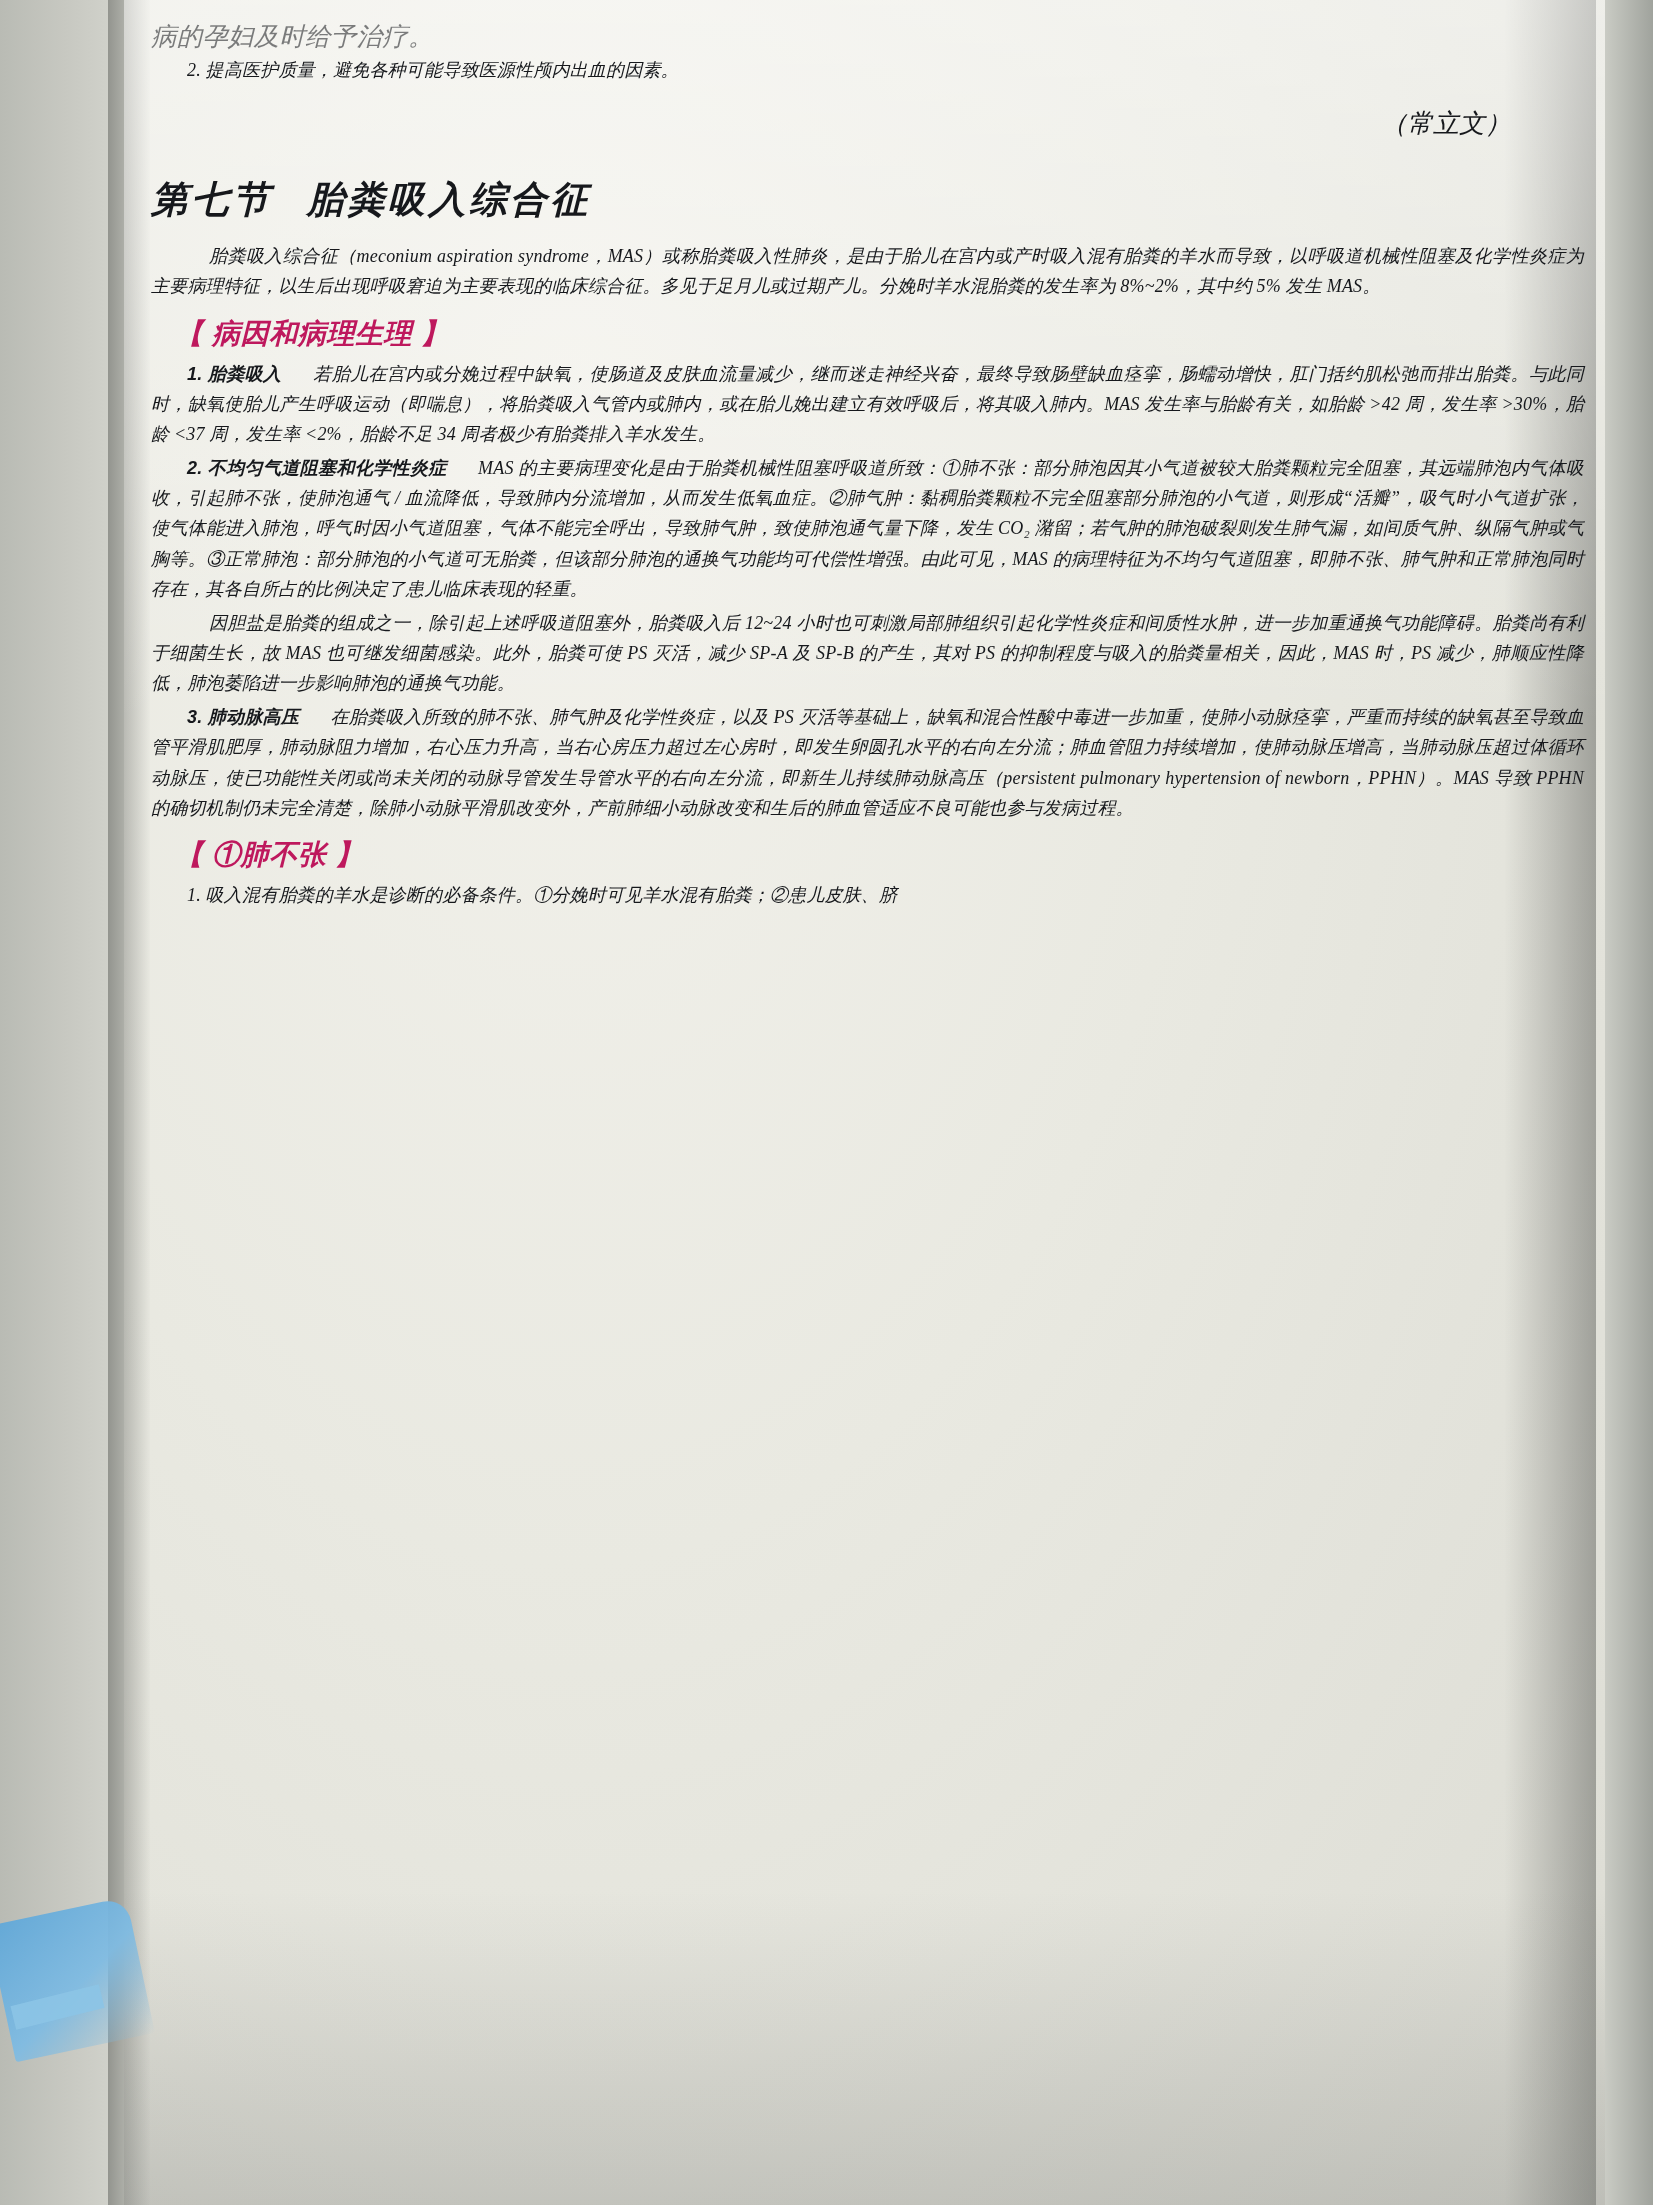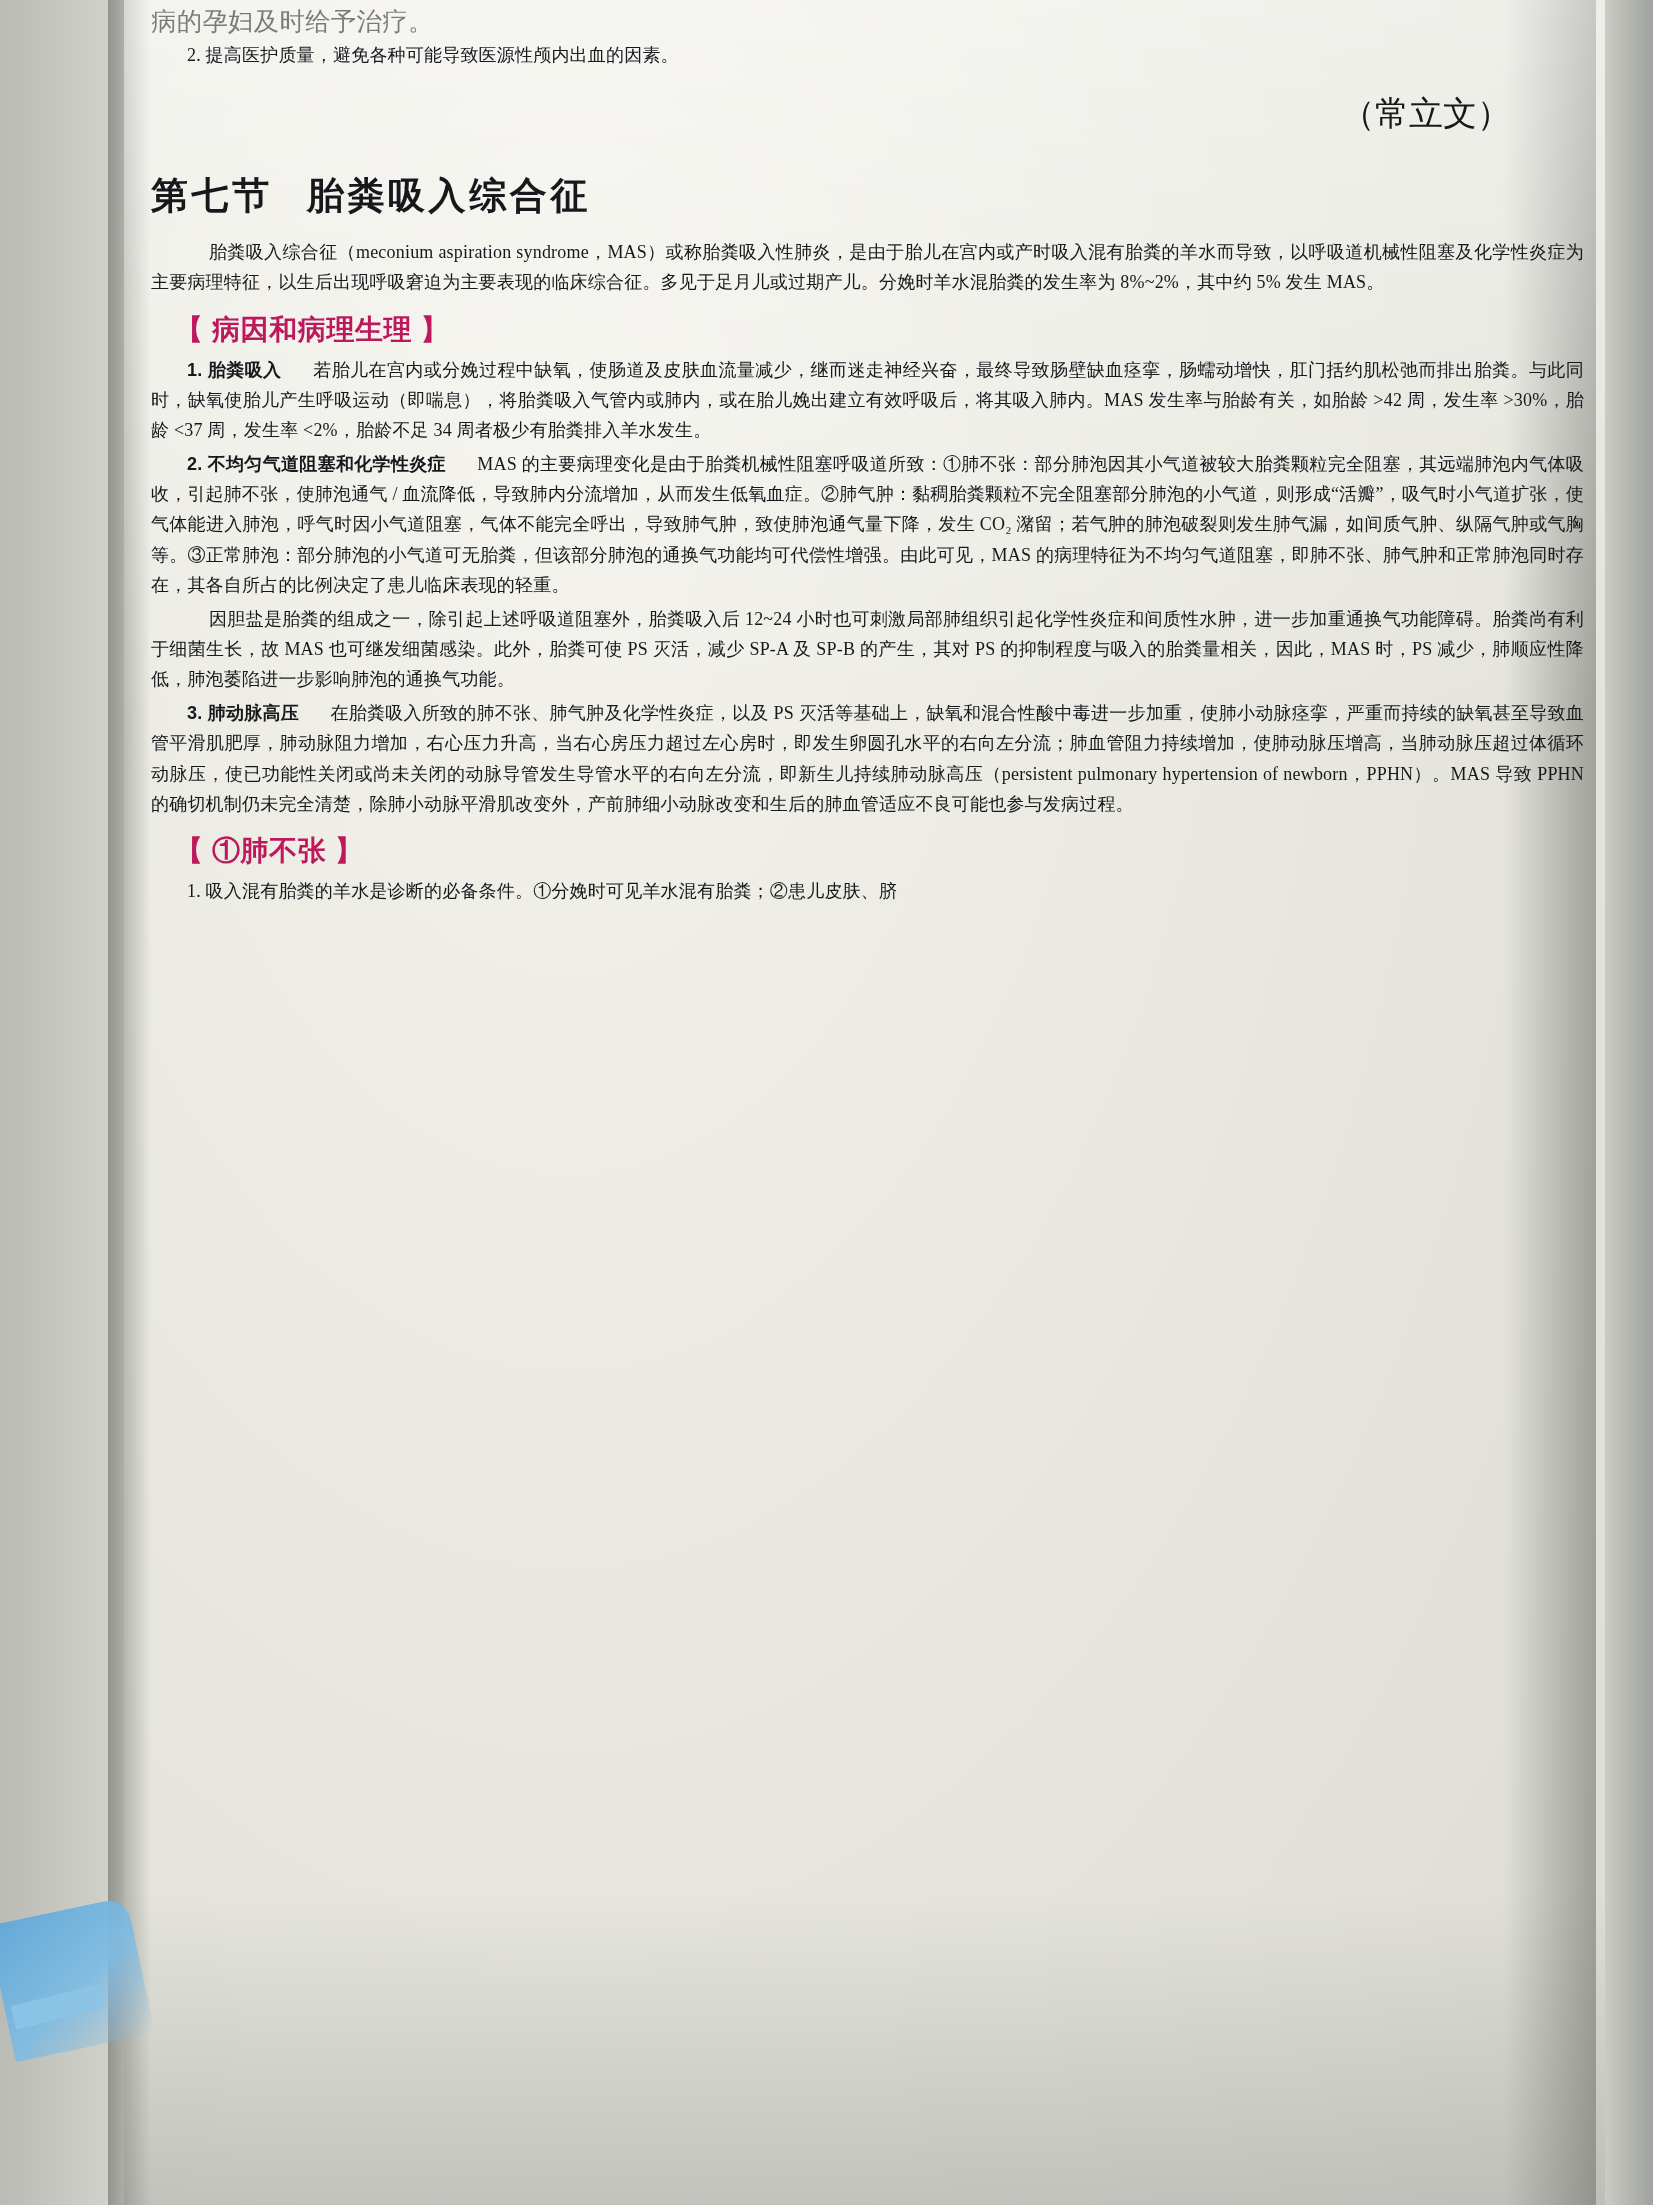--- a/index.html
+++ b/index.html
@@ -76,23 +76,24 @@
     left: 12px; top: 1995px;
     width: 91px; height: 24px;
     background: #8cc4e6;
     transform: rotate(-14deg);
     opacity: .9;
   }
 
   .content {
     position: absolute;
     left: 151px;
-    top: 2px;
+    top: 17px;
     width: 1433px;
     color: #16181c;
+    font-style: italic;
   }
 
   .line {
     font-size: 26.6px;
     line-height: 1.62;
     letter-spacing: 0.3px;
     white-space: pre-wrap;
   }
 
   .top-faded {
@@ -106,21 +107,21 @@
     line-height: 1.68;
     text-align: justify;
     margin: 0 0 3.6px 0;
     letter-spacing: 0.2px;
   }
   .indent { text-indent: 58px; }
   .indent2 { text-indent: 36px; }
 
   .author-sig {
     text-align: right;
-    font-size: 34px;
+    font-size: 26px;
     padding-right: 73px;
     margin-top: 20.6px;
     margin-bottom: 6px;
   }
 
   .section-title {
     text-align: left;
     font-size: 37px;
     font-weight: bold;
     letter-spacing: 3.6px;

